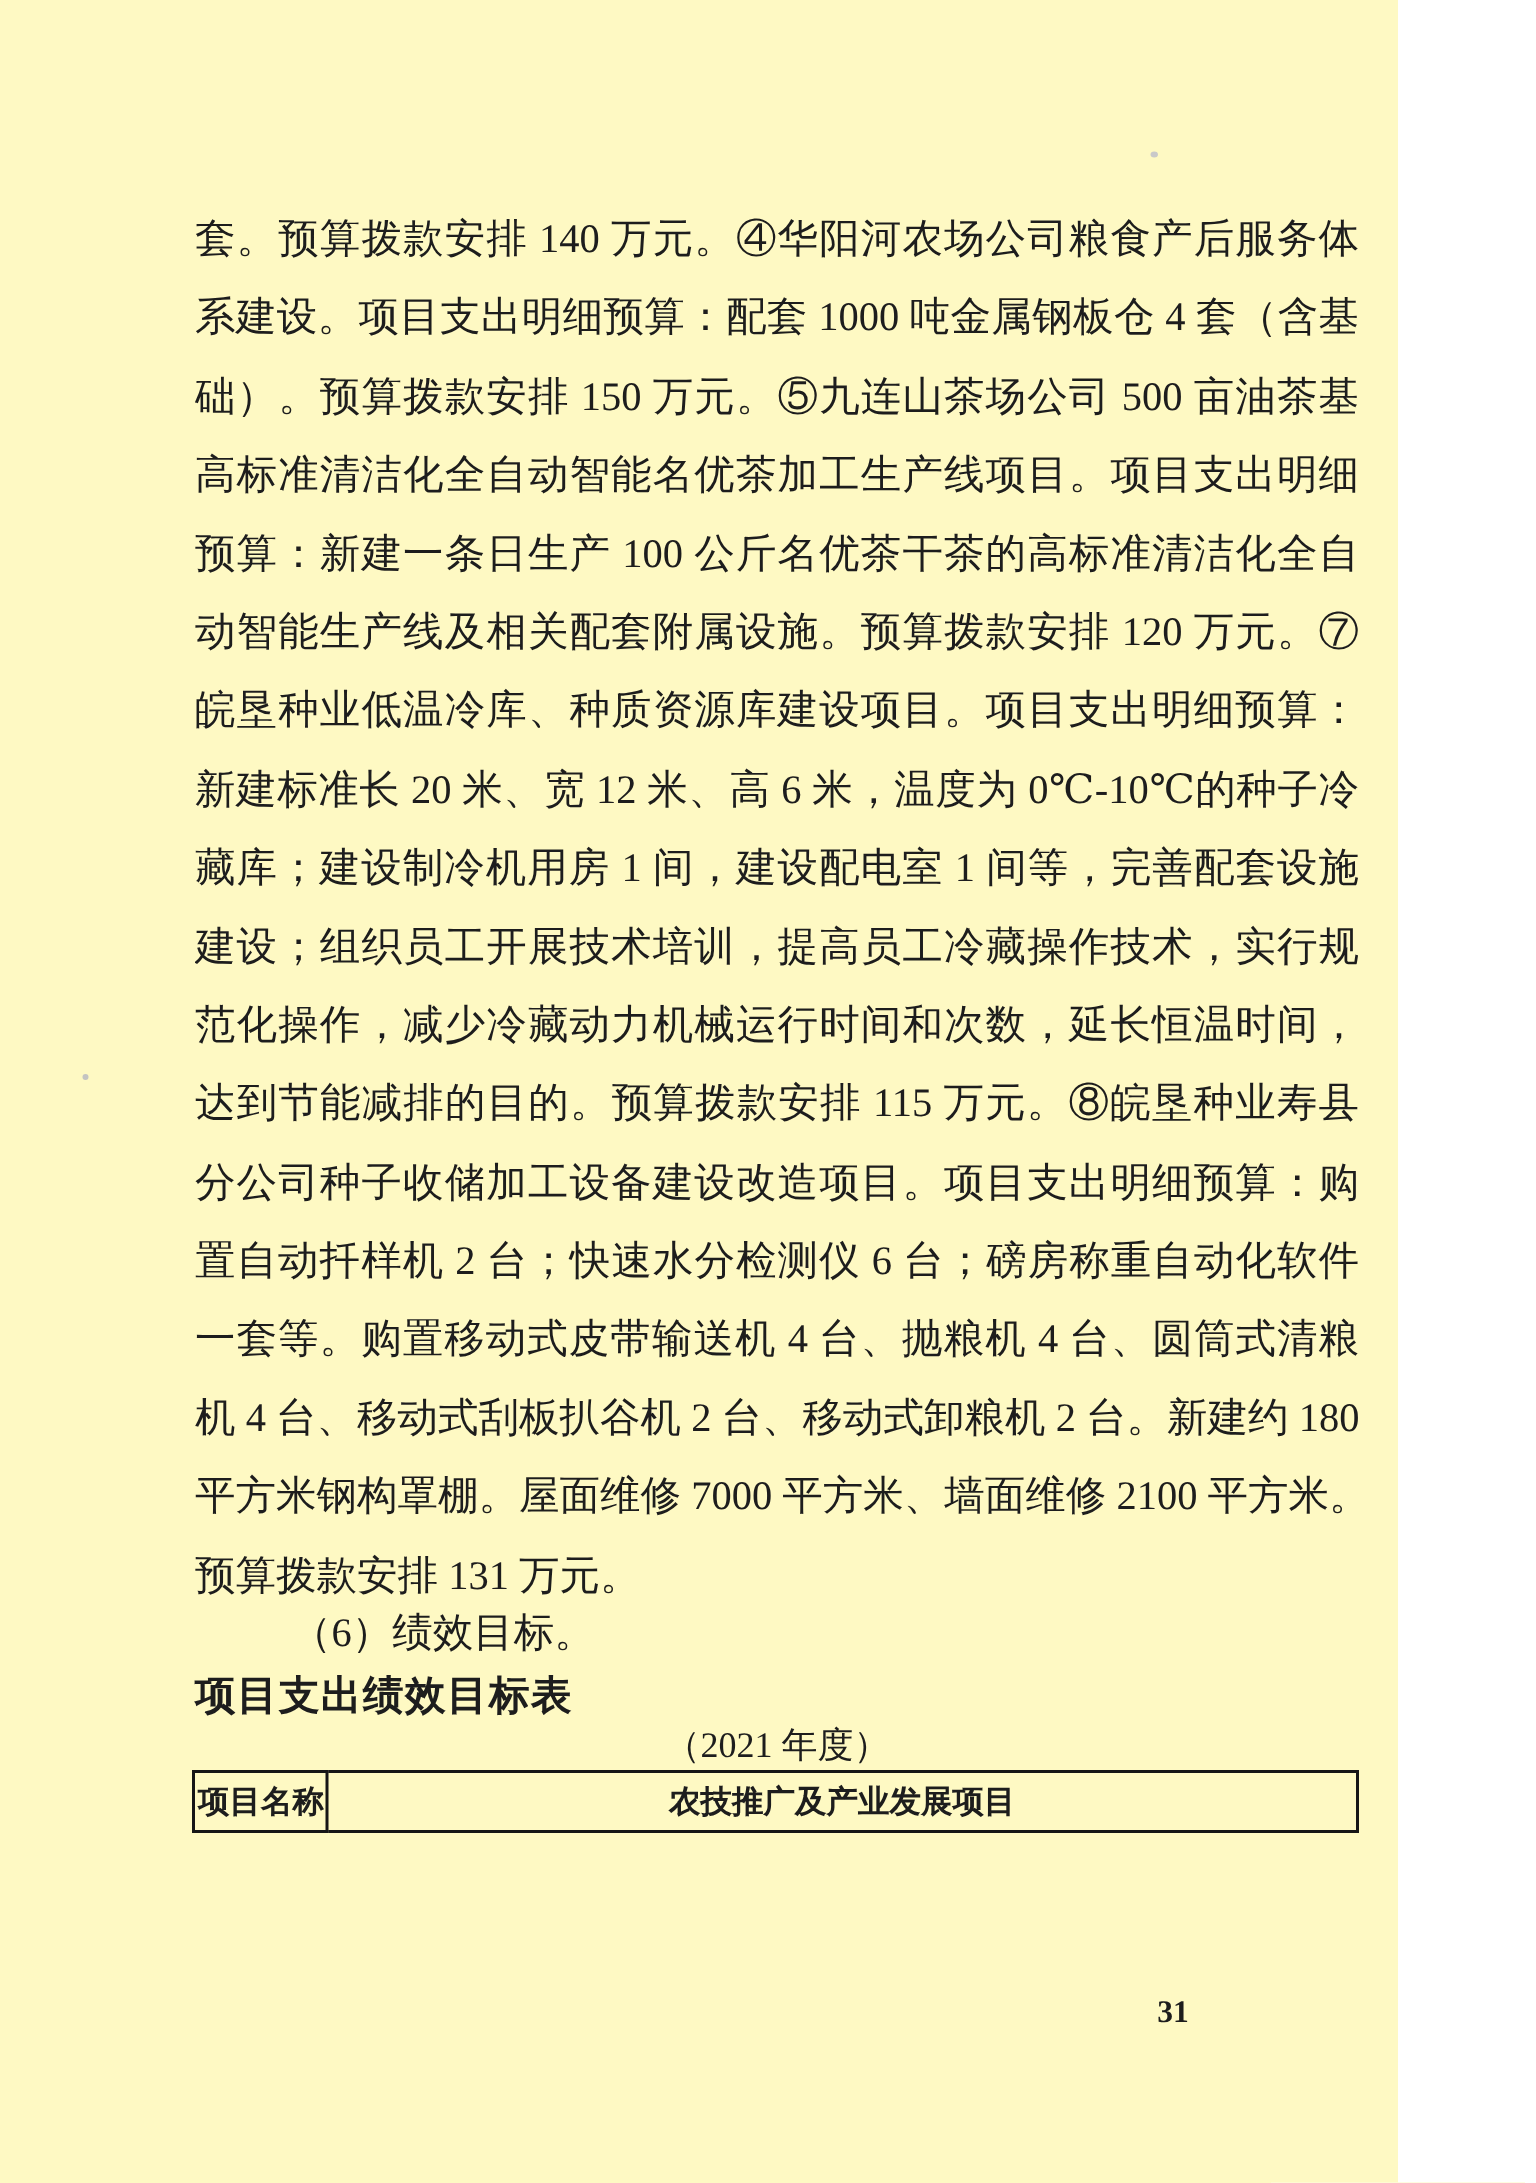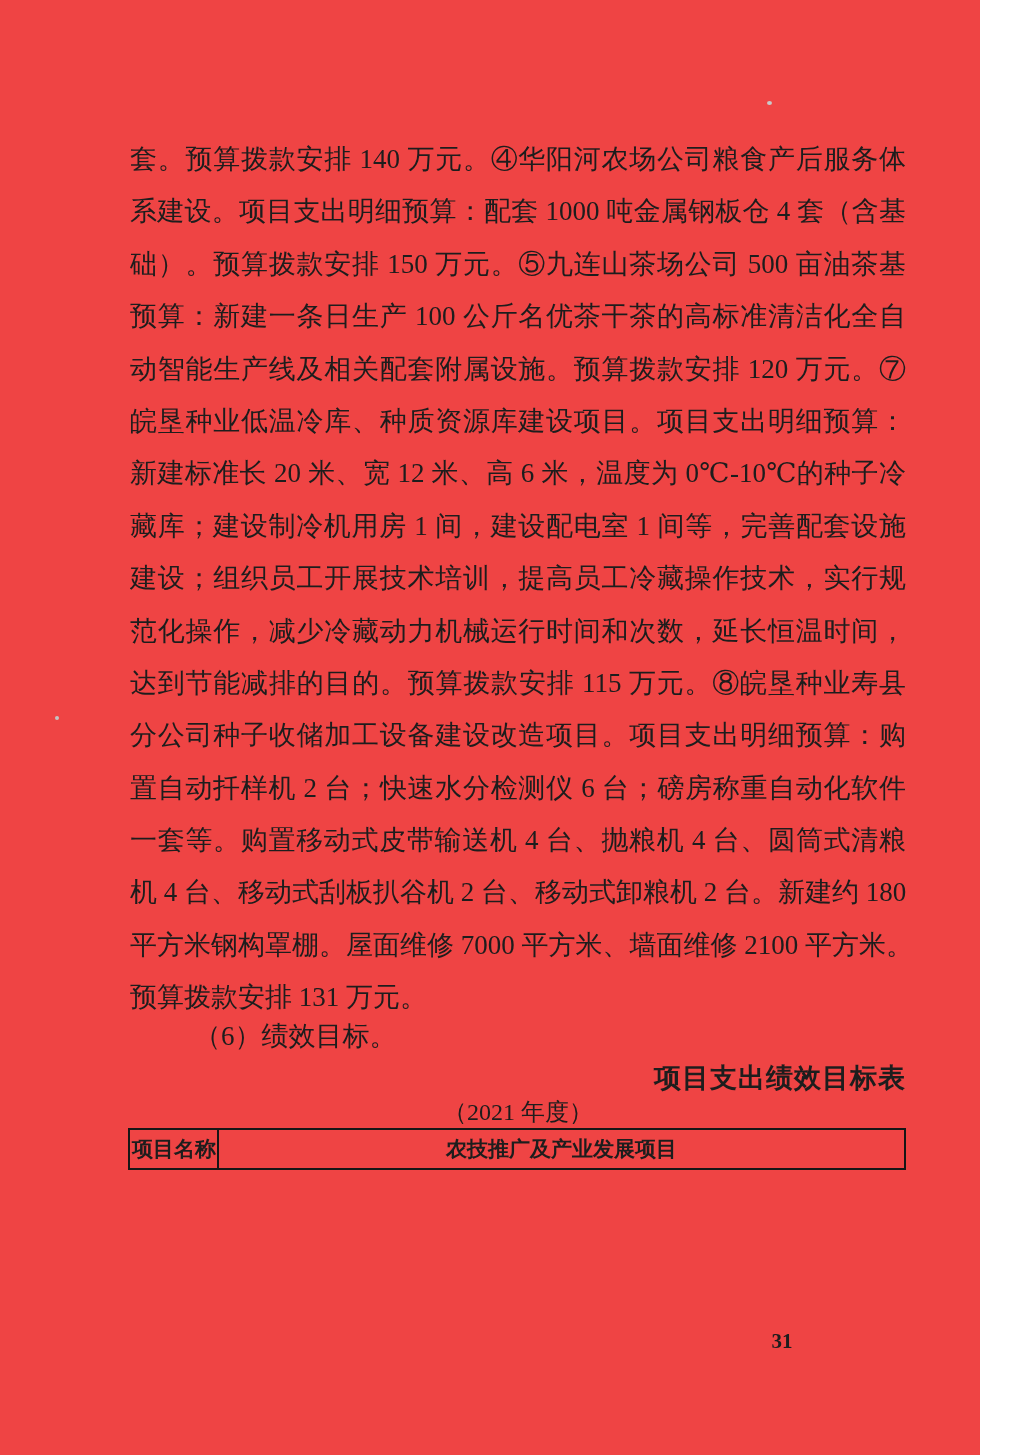--- a/index.html
+++ b/index.html
@@ -1,24 +1,23 @@
 <!DOCTYPE html>
 <html><head>
 <meta charset="utf-8">
 <style>
   html, body { margin: 0; padding: 0; }
   .page {
     position: relative;
     width: 932px;
     height: 1455px;
-    background: #ef4444;
+    background: #fef9c3;
     overflow: hidden;
     font-family: "Liberation Serif", "DejaVu Serif", serif;
     color: #1d1d1d;
-    padding-left: 48px;
   }
   .content {
     position: absolute;
     left: 130px;
     top: 133px;
     width: 776px;
   }
   .bodyline {
     height: 52.4px;
     line-height: 52.4px;
@@ -37,21 +36,21 @@
     line-height: 44px;
     margin-top: -10px;
     padding-left: 64px;
     font-size: 27px;
     white-space: nowrap;
     font-family: Liberation Serif, serif;
   }
   .tbl-title {
     height: 40px;
     line-height: 40px;
-    text-align: right;
+    text-align: left;
     font-family: "Liberation Sans", "DejaVu Sans", sans-serif;
     font-weight: bold;
     font-size: 27px;
     letter-spacing: 1px;
   }
   .tbl-sub {
     height: 28px;
     line-height: 28px;
     text-align: center;
     font-size: 24px;
@@ -97,20 +96,21 @@
 
   <div class="artifact a1"></div>
   <div class="artifact a2"></div>
 
   <div class="content">
 
     <div>
         <div class="bodyline">套。预算拨款安排 140 万元。④华阳河农场公司粮食产后服务体</div>
         <div class="bodyline">系建设。项目支出明细预算：配套 1000 吨金属钢板仓 4 套（含基</div>
         <div class="bodyline">础）。预算拨款安排 150 万元。⑤九连山茶场公司 500 亩油茶基</div>
+        <div class="bodyline">高标准清洁化全自动智能名优茶加工生产线项目。项目支出明细</div>
         <div class="bodyline">预算：新建一条日生产 100 公斤名优茶干茶的高标准清洁化全自</div>
         <div class="bodyline">动智能生产线及相关配套附属设施。预算拨款安排 120 万元。⑦</div>
         <div class="bodyline">皖垦种业低温冷库、种质资源库建设项目。项目支出明细预算：</div>
         <div class="bodyline">新建标准长 20 米、宽 12 米、高 6 米，温度为 0℃-10℃的种子冷</div>
         <div class="bodyline">藏库；建设制冷机用房 1 间，建设配电室 1 间等，完善配套设施</div>
         <div class="bodyline">建设；组织员工开展技术培训，提高员工冷藏操作技术，实行规</div>
         <div class="bodyline">范化操作，减少冷藏动力机械运行时间和次数，延长恒温时间，</div>
         <div class="bodyline">达到节能减排的目的。预算拨款安排 115 万元。⑧皖垦种业寿县</div>
         <div class="bodyline">分公司种子收储加工设备建设改造项目。项目支出明细预算：购</div>
         <div class="bodyline">置自动扦样机 2 台；快速水分检测仪 6 台；磅房称重自动化软件</div>

